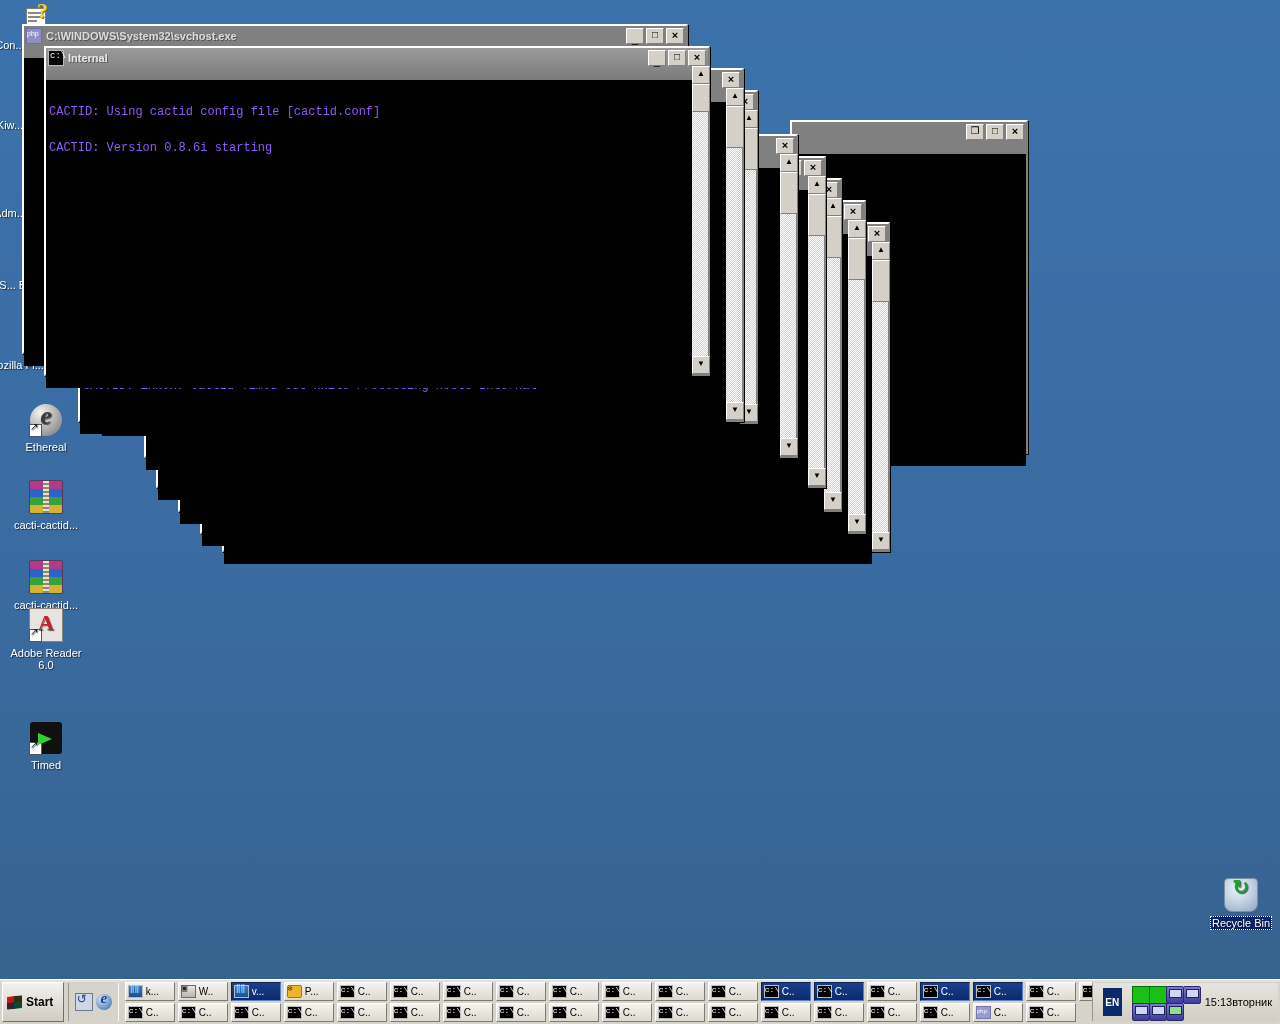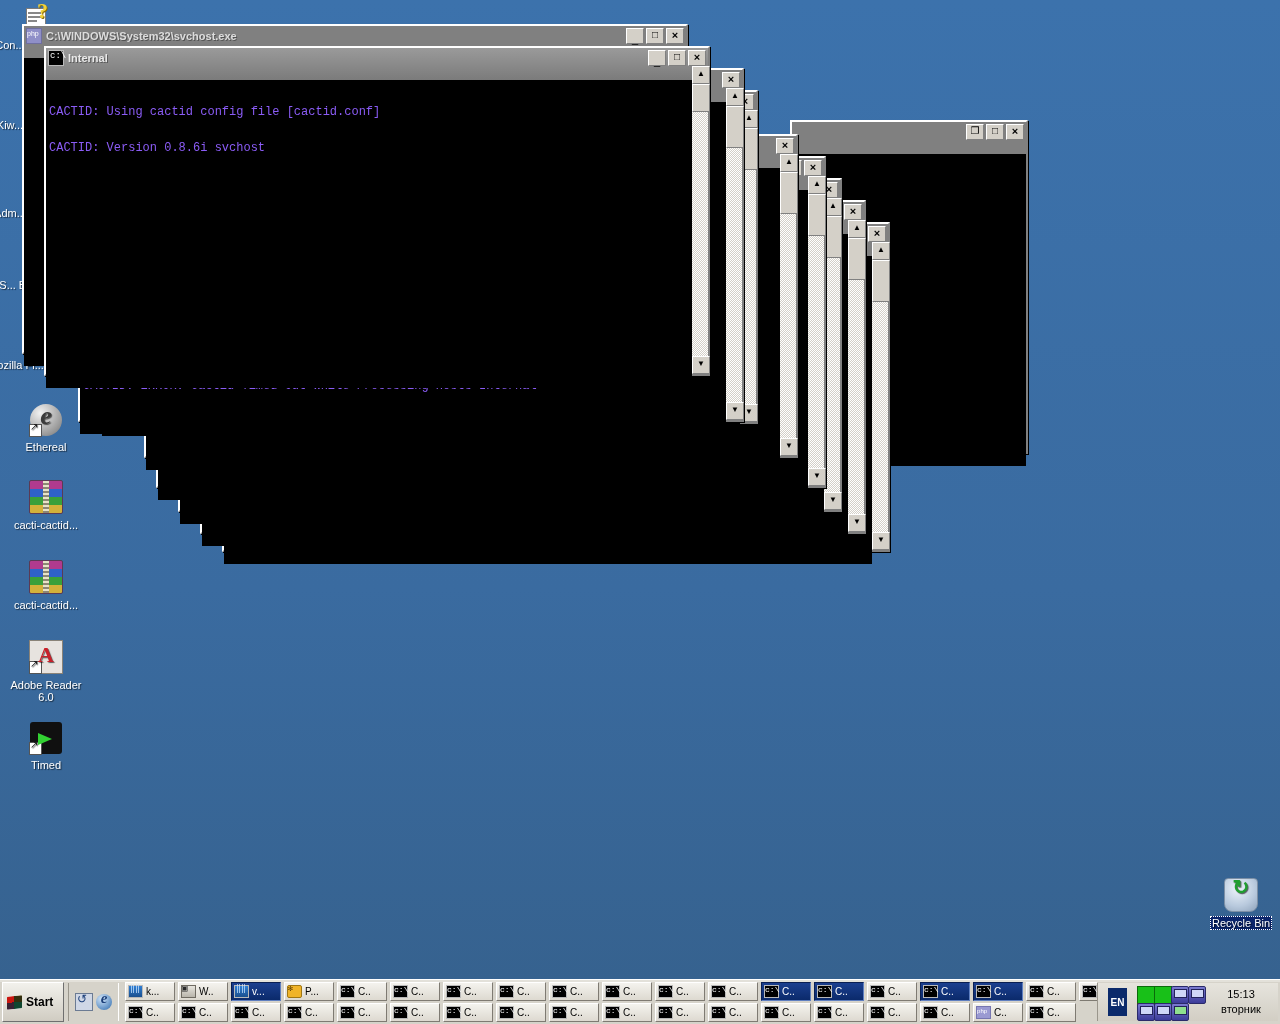--- a/index.html
+++ b/index.html
@@ -119,21 +119,21 @@
       border-left:1px solid #9a968c;background:linear-gradient(180deg,#e6e4dd,#d2cec4);}
   #langbox{width:19px;height:28px;background:#0b2a6b;color:#fff;font-size:10px;font-weight:bold;
       display:flex;align-items:center;justify-content:center;margin:0 4px;}
   #trayicons{display:grid;grid-template-columns:repeat(4,16px);grid-auto-rows:16px;gap:1px;}
   .ti{width:16px;height:16px;position:relative;}
   .ti.green{background:#18c018;border:1px solid #0a6b0a;}
   .ti.green.red{border-bottom:2px solid #c01010;}
   .ti.net{background:linear-gradient(180deg,#7b7bd0,#3c3c9a);border:1px solid #2a2a6a;border-radius:2px;}
   .ti.net:after{content:"";position:absolute;left:2px;top:2px;width:11px;height:7px;background:#cfd7f7;border:1px solid #22225a;}
   .ti.net.act:after{background:#8ee08e;}
-  #clock{display:flex;flex-direction:column;align-items:center;justify-content:center;
+  #clock{display:flex;align-items:center;justify-content:center;
       font-size:11px;color:#000;min-width:62px;line-height:15px;}
 </style>
 </head>
 <body>
 
 <div id="desktop">
 
   <div class="dicon" style="left:8px;top:404px;">
     <div class="glyph ic-ethereal">
         <span class="shortcut-arrow"></span>
@@ -141,21 +141,21 @@
     <span class="lbl">Ethereal</span>
   </div>
   <div class="dicon" style="left:8px;top:480px;">
     <div class="glyph ic-rar"></div>
     <span class="lbl">cacti-cactid...</span>
   </div>
   <div class="dicon" style="left:8px;top:560px;">
     <div class="glyph ic-rar"></div>
     <span class="lbl">cacti-cactid...</span>
   </div>
-  <div class="dicon" style="left:8px;top:640px;">
+  <div class="dicon" style="left:8px;top:608px;">
     <div class="glyph ic-adobe">
         <span class="shortcut-arrow"></span>
       </div>
     <span class="lbl">Adobe Reader 6.0</span>
   </div>
   <div class="dicon" style="left:8px;top:722px;">
     <div class="glyph ic-cygwin">
         <span class="shortcut-arrow"></span>
       </div>
     <span class="lbl">Timed</span>
@@ -472,21 +472,21 @@
         <span class="tb max">
             <i>□</i>
           </span>
         <span class="tb cls">
             <i>×</i>
           </span>
       </span>
     </div>
     <div class="cbody" style="height:304px;margin-right:16px;">
       <div class="ln">CACTID: Using cactid config file [cactid.conf]</div>
-      <div class="ln">CACTID: Version 0.8.6i svchost</div>
+      <div class="ln">CACTID: Version 0.8.6i starting</div>
     </div>
     <div class="vsb">
       <span class="sbtn up">
           <i>▲</i>
         </span>
       <span class="sthumb" style="top:18px;height:26px;"></span>
       <span class="sbtn dn">
           <i>▼</i>
         </span>
     </div>

